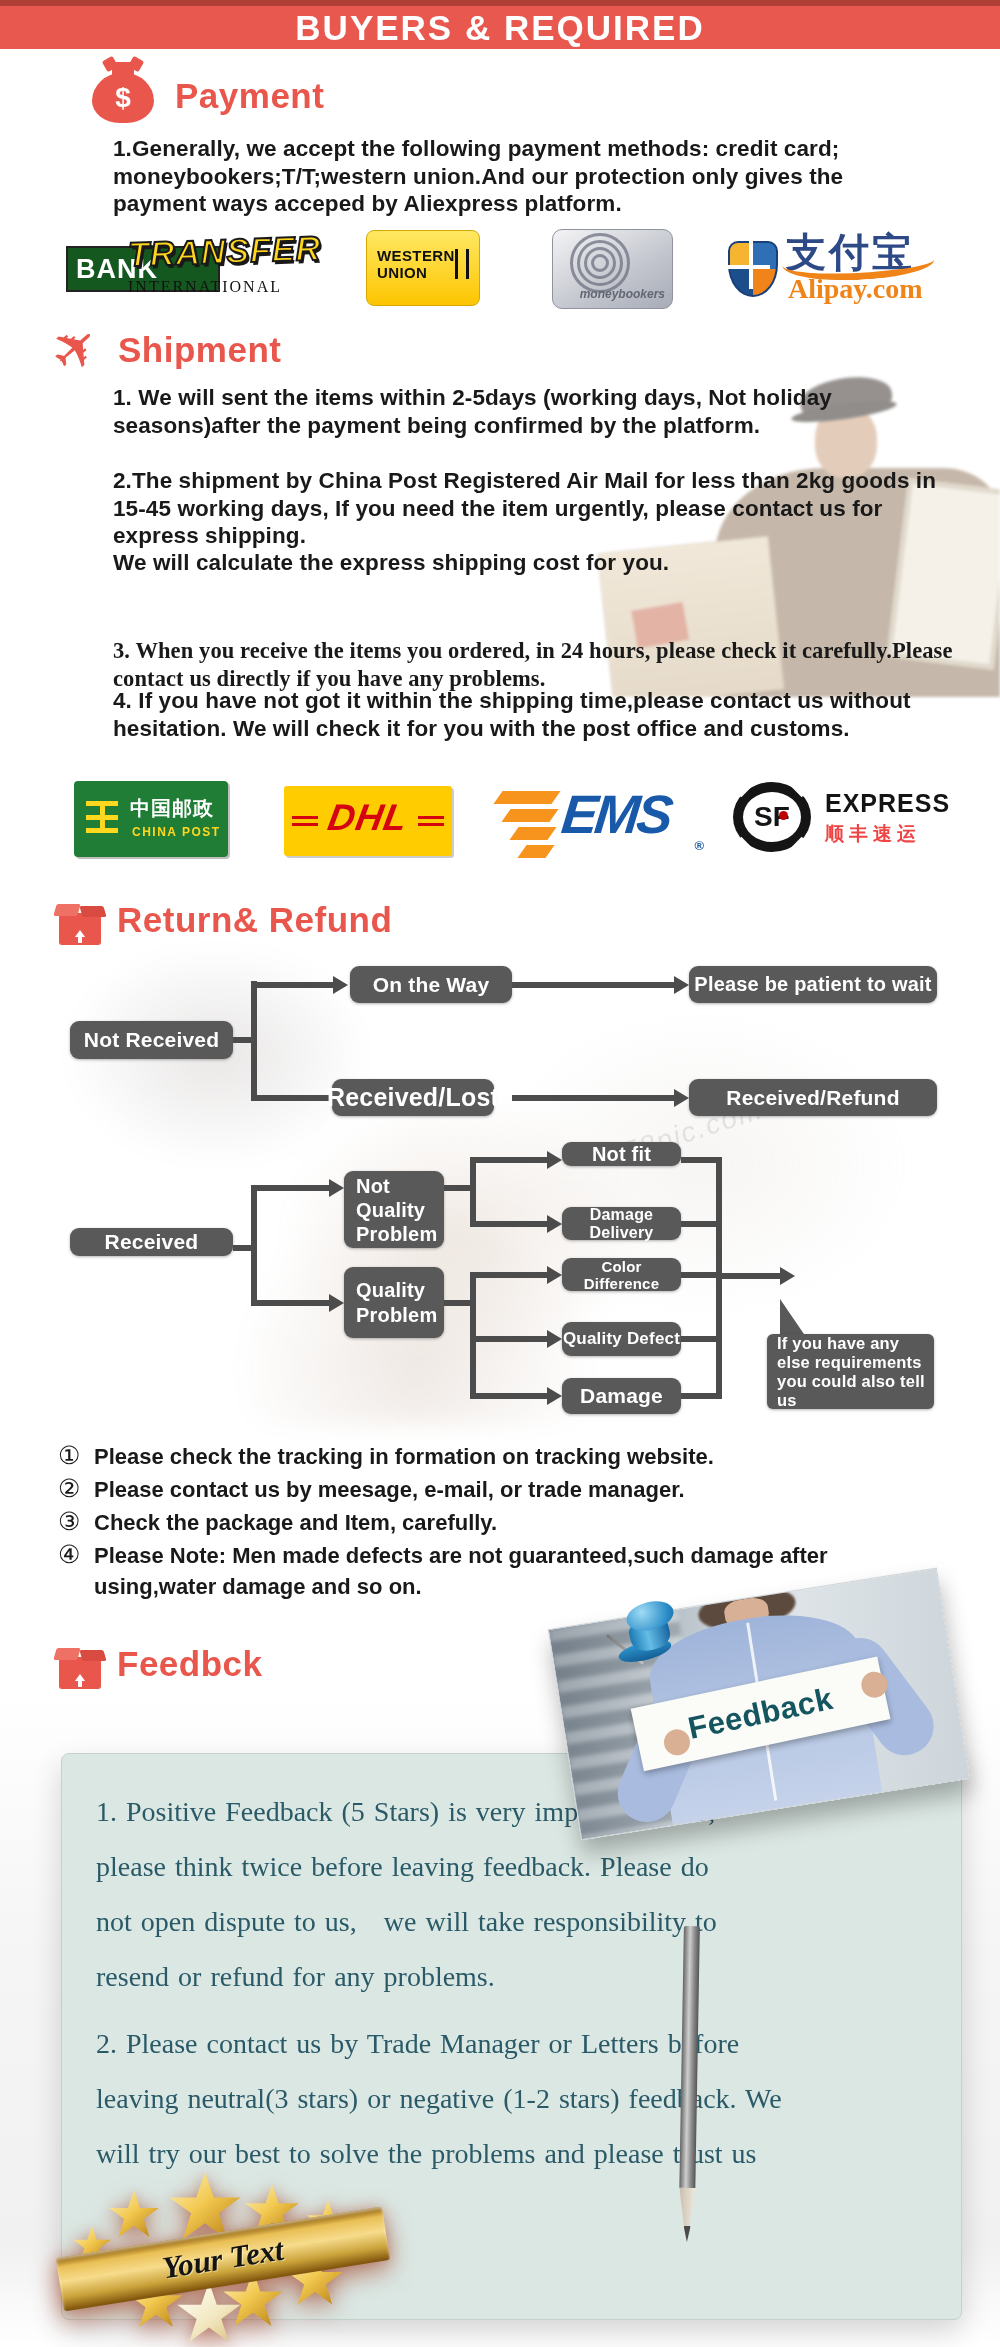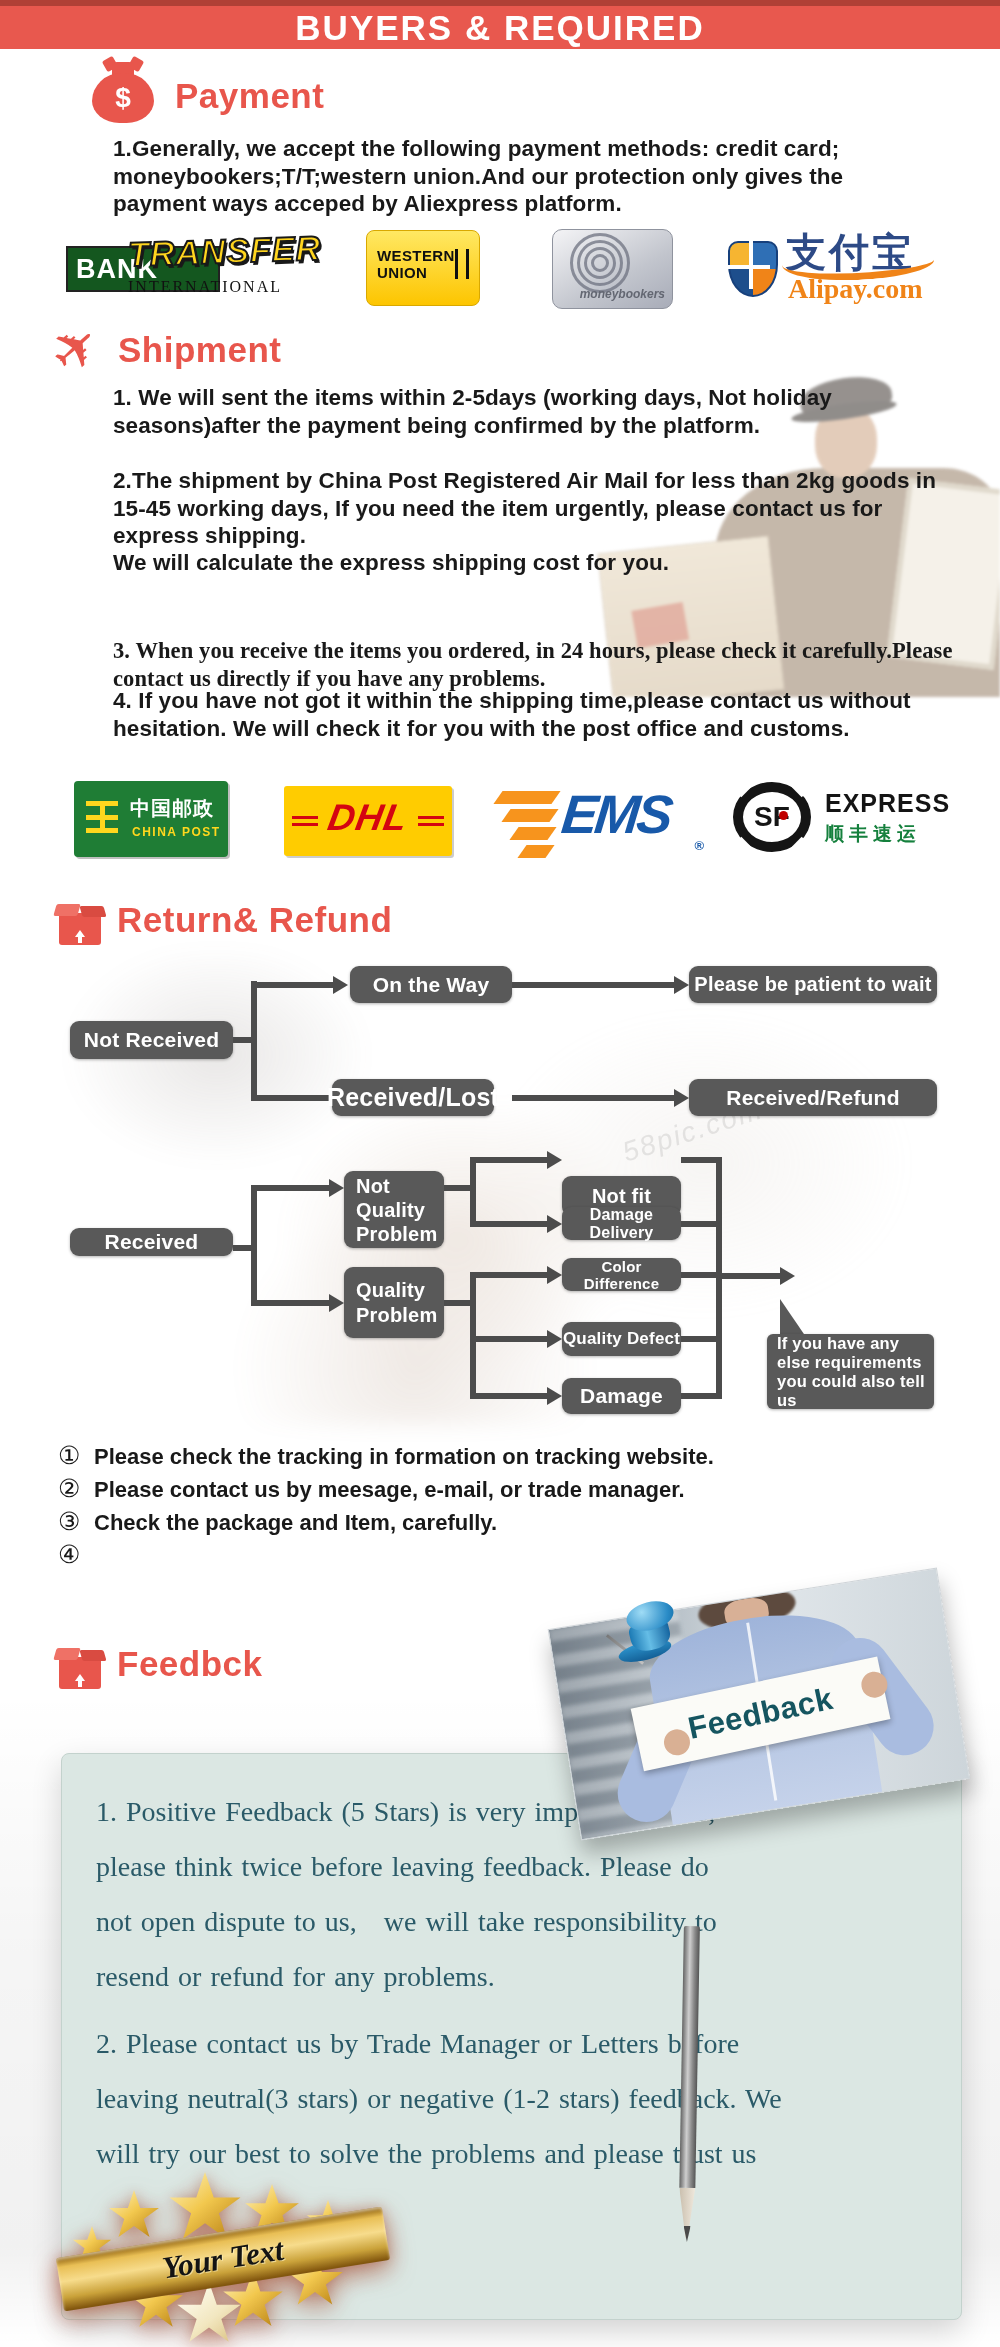--- a/index.html
+++ b/index.html
@@ -86,21 +86,21 @@
              letter-spacing:-3px;transform:skewX(-6deg);}
   .ems .reg{position:absolute;right:2px;bottom:8px;font-size:13px;font-weight:700;color:#1859a9;}
 
   .sf{left:733px;top:779px;width:205px;height:78px;}
   .sf .ring{position:absolute;left:0;top:3px;width:58px;height:50px;border:10px solid #151515;border-radius:50%;
             display:flex;align-items:center;justify-content:center;}
   .sf .notch{position:absolute;width:7px;height:16px;background:#fff;}
   .sf .sfword{font-size:28px;font-weight:900;color:#151515;letter-spacing:0;}
   .sf .dot{position:absolute;left:46px;top:32px;width:9px;height:9px;background:#c00000;border-radius:50%;}
   .sf .ex{position:absolute;left:92px;top:10px;font-size:25px;font-weight:900;color:#141414;letter-spacing:1px;}
-  .sf .cn{position:absolute;left:92px;top:42px;font-size:19px;font-weight:700;color:#15803d;letter-spacing:5px;}
+  .sf .cn{position:absolute;left:92px;top:42px;font-size:19px;font-weight:700;color:#ef4444;letter-spacing:5px;}
 
   
   .pkg{position:absolute;width:48px;height:42px;}
   .pkg .box{position:absolute;left:3px;top:9px;width:42px;height:32px;background:#e8564c;border-radius:3px;}
   .pkg .lid-l{position:absolute;left:-1px;top:0;width:24px;height:12px;background:#ef7166;transform:skewX(-16deg);border-radius:2px;}
   .pkg .lid-r{position:absolute;right:-1px;top:2px;width:24px;height:11px;background:#d94b41;transform:skewX(16deg);border-radius:2px;}
   .pkg .arrow-up{position:absolute;left:50%;bottom:9px;transform:translateX(-50%);width:0;height:0;
                  border-left:5px solid transparent;border-right:5px solid transparent;border-bottom:7px solid #fff;}
   .pkg .arrow-stem{position:absolute;left:calc(50% - 2px);bottom:3px;width:4px;height:7px;background:#fff;}
 
@@ -340,21 +340,21 @@
 
   <div class="hline" style="left:444px;top:1300px;width:30px;height:6px;"></div>
   <div class="vline" style="left:470px;top:1272px;width:6px;height:127px;"></div>
   <div class="hline" style="left:470px;top:1272px;width:77px;height:6px;"></div>
   <div class="ahead" style="left:547px;top:1266px;"></div>
   <div class="hline" style="left:470px;top:1336px;width:77px;height:6px;"></div>
   <div class="ahead" style="left:547px;top:1330px;"></div>
   <div class="hline" style="left:470px;top:1393px;width:77px;height:6px;"></div>
   <div class="ahead" style="left:547px;top:1387px;"></div>
 
-  <div class="flowbox" style="left:562px;top:1142px;width:119px;height:40px;font-size:20px;margin-top:34px;">Not fit</div>
+  <div class="flowbox" style="left:562px;top:1142px;width:119px;height:24px;font-size:20px;">Not fit</div>
   <div class="flowbox" style="left:562px;top:1207px;width:119px;height:33px;font-size:16px;">Damage Delivery</div>
   <div class="flowbox" style="left:562px;top:1258px;width:119px;height:33px;font-size:15px;">Color Difference</div>
   <div class="flowbox" style="left:562px;top:1322px;width:119px;height:34px;font-size:17px;">Quality Defect</div>
   <div class="flowbox" style="left:562px;top:1378px;width:119px;height:36px;font-size:21px;">Damage</div>
 
   <div class="hline" style="left:681px;top:1157px;width:41px;height:6px;"></div>
   <div class="hline" style="left:681px;top:1221px;width:41px;height:6px;"></div>
   <div class="hline" style="left:681px;top:1272px;width:41px;height:6px;"></div>
   <div class="hline" style="left:681px;top:1336px;width:41px;height:6px;"></div>
   <div class="hline" style="left:681px;top:1393px;width:41px;height:6px;"></div>
@@ -373,20 +373,21 @@
   <div class="note-item" style="top:1474px;">
     <span class="num">②</span>
     <span class="txt" style="width:840px;">Please contact us by meesage, e-mail, or trade manager.</span>
   </div>
   <div class="note-item" style="top:1507px;">
     <span class="num">③</span>
     <span class="txt" style="width:840px;">Check the package and Item, carefully.</span>
   </div>
   <div class="note-item" style="top:1540px;">
     <span class="num">④</span>
+    <span class="txt" style="width:800px;">Please Note: Men made defects  are not guaranteed,such damage after using,water damage and so on.</span>
   </div>
 
   <div class="fb-shade"></div>
 
   <div class="pkg" style="left:56px;top:1648px;">
     <div class="box"></div>
       <div class="lid-l"></div>
       <div class="lid-r"></div>
     <div class="arrow-up"></div>
       <div class="arrow-stem"></div>

